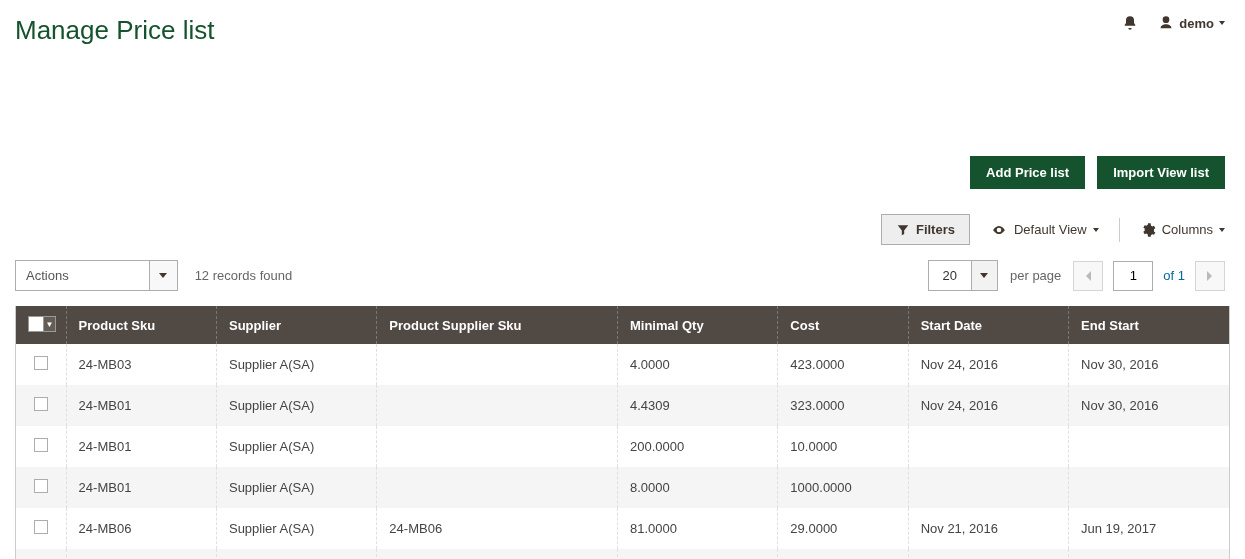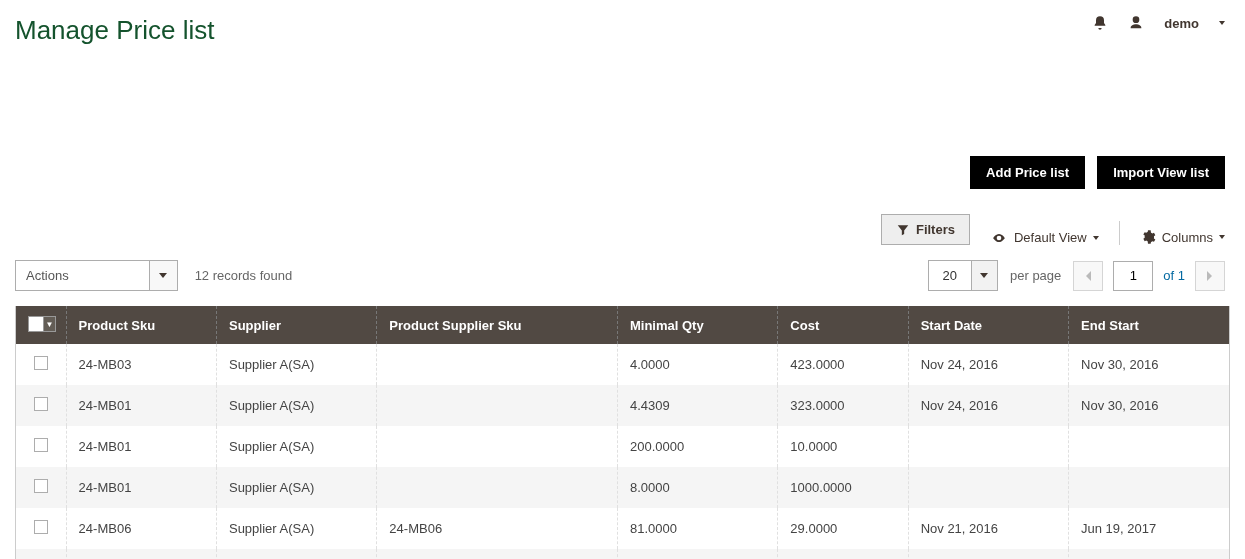--- a/index.html
+++ b/index.html
@@ -23,45 +23,45 @@
   }
   .header-right {
     display: flex;
     align-items: center;
     gap: 20px;
   }
   .header-right .icon { color: #333; }
   .user-menu {
     display: flex;
     align-items: center;
-    gap: 20px;
+    gap: 5px;
     cursor: pointer;
     color: #41362f;
     font-weight: 600;
   }
   .action-buttons {
     display: flex;
     justify-content: flex-end;
     gap: 12px;
     padding: 10px 20px 20px;
     margin-top: 100px;
   }
   .btn-primary {
-    background: #000000;
+    background: #14532d;
     color: #fff;
     border: none;
     padding: 9px 16px;
     font-size: 13px;
     font-weight: 600;
     cursor: pointer;
   }
   .toolbar-top {
     display: flex;
     justify-content: flex-end;
-    align-items: flex-end;
+    align-items: center;
     gap: 20px;
     padding: 5px 20px 15px;
   }
   .filters-btn {
     display: flex;
     align-items: center;
     gap: 6px;
     background: #eee;
     border: 1px solid #adadad;
     padding: 7px 14px;

